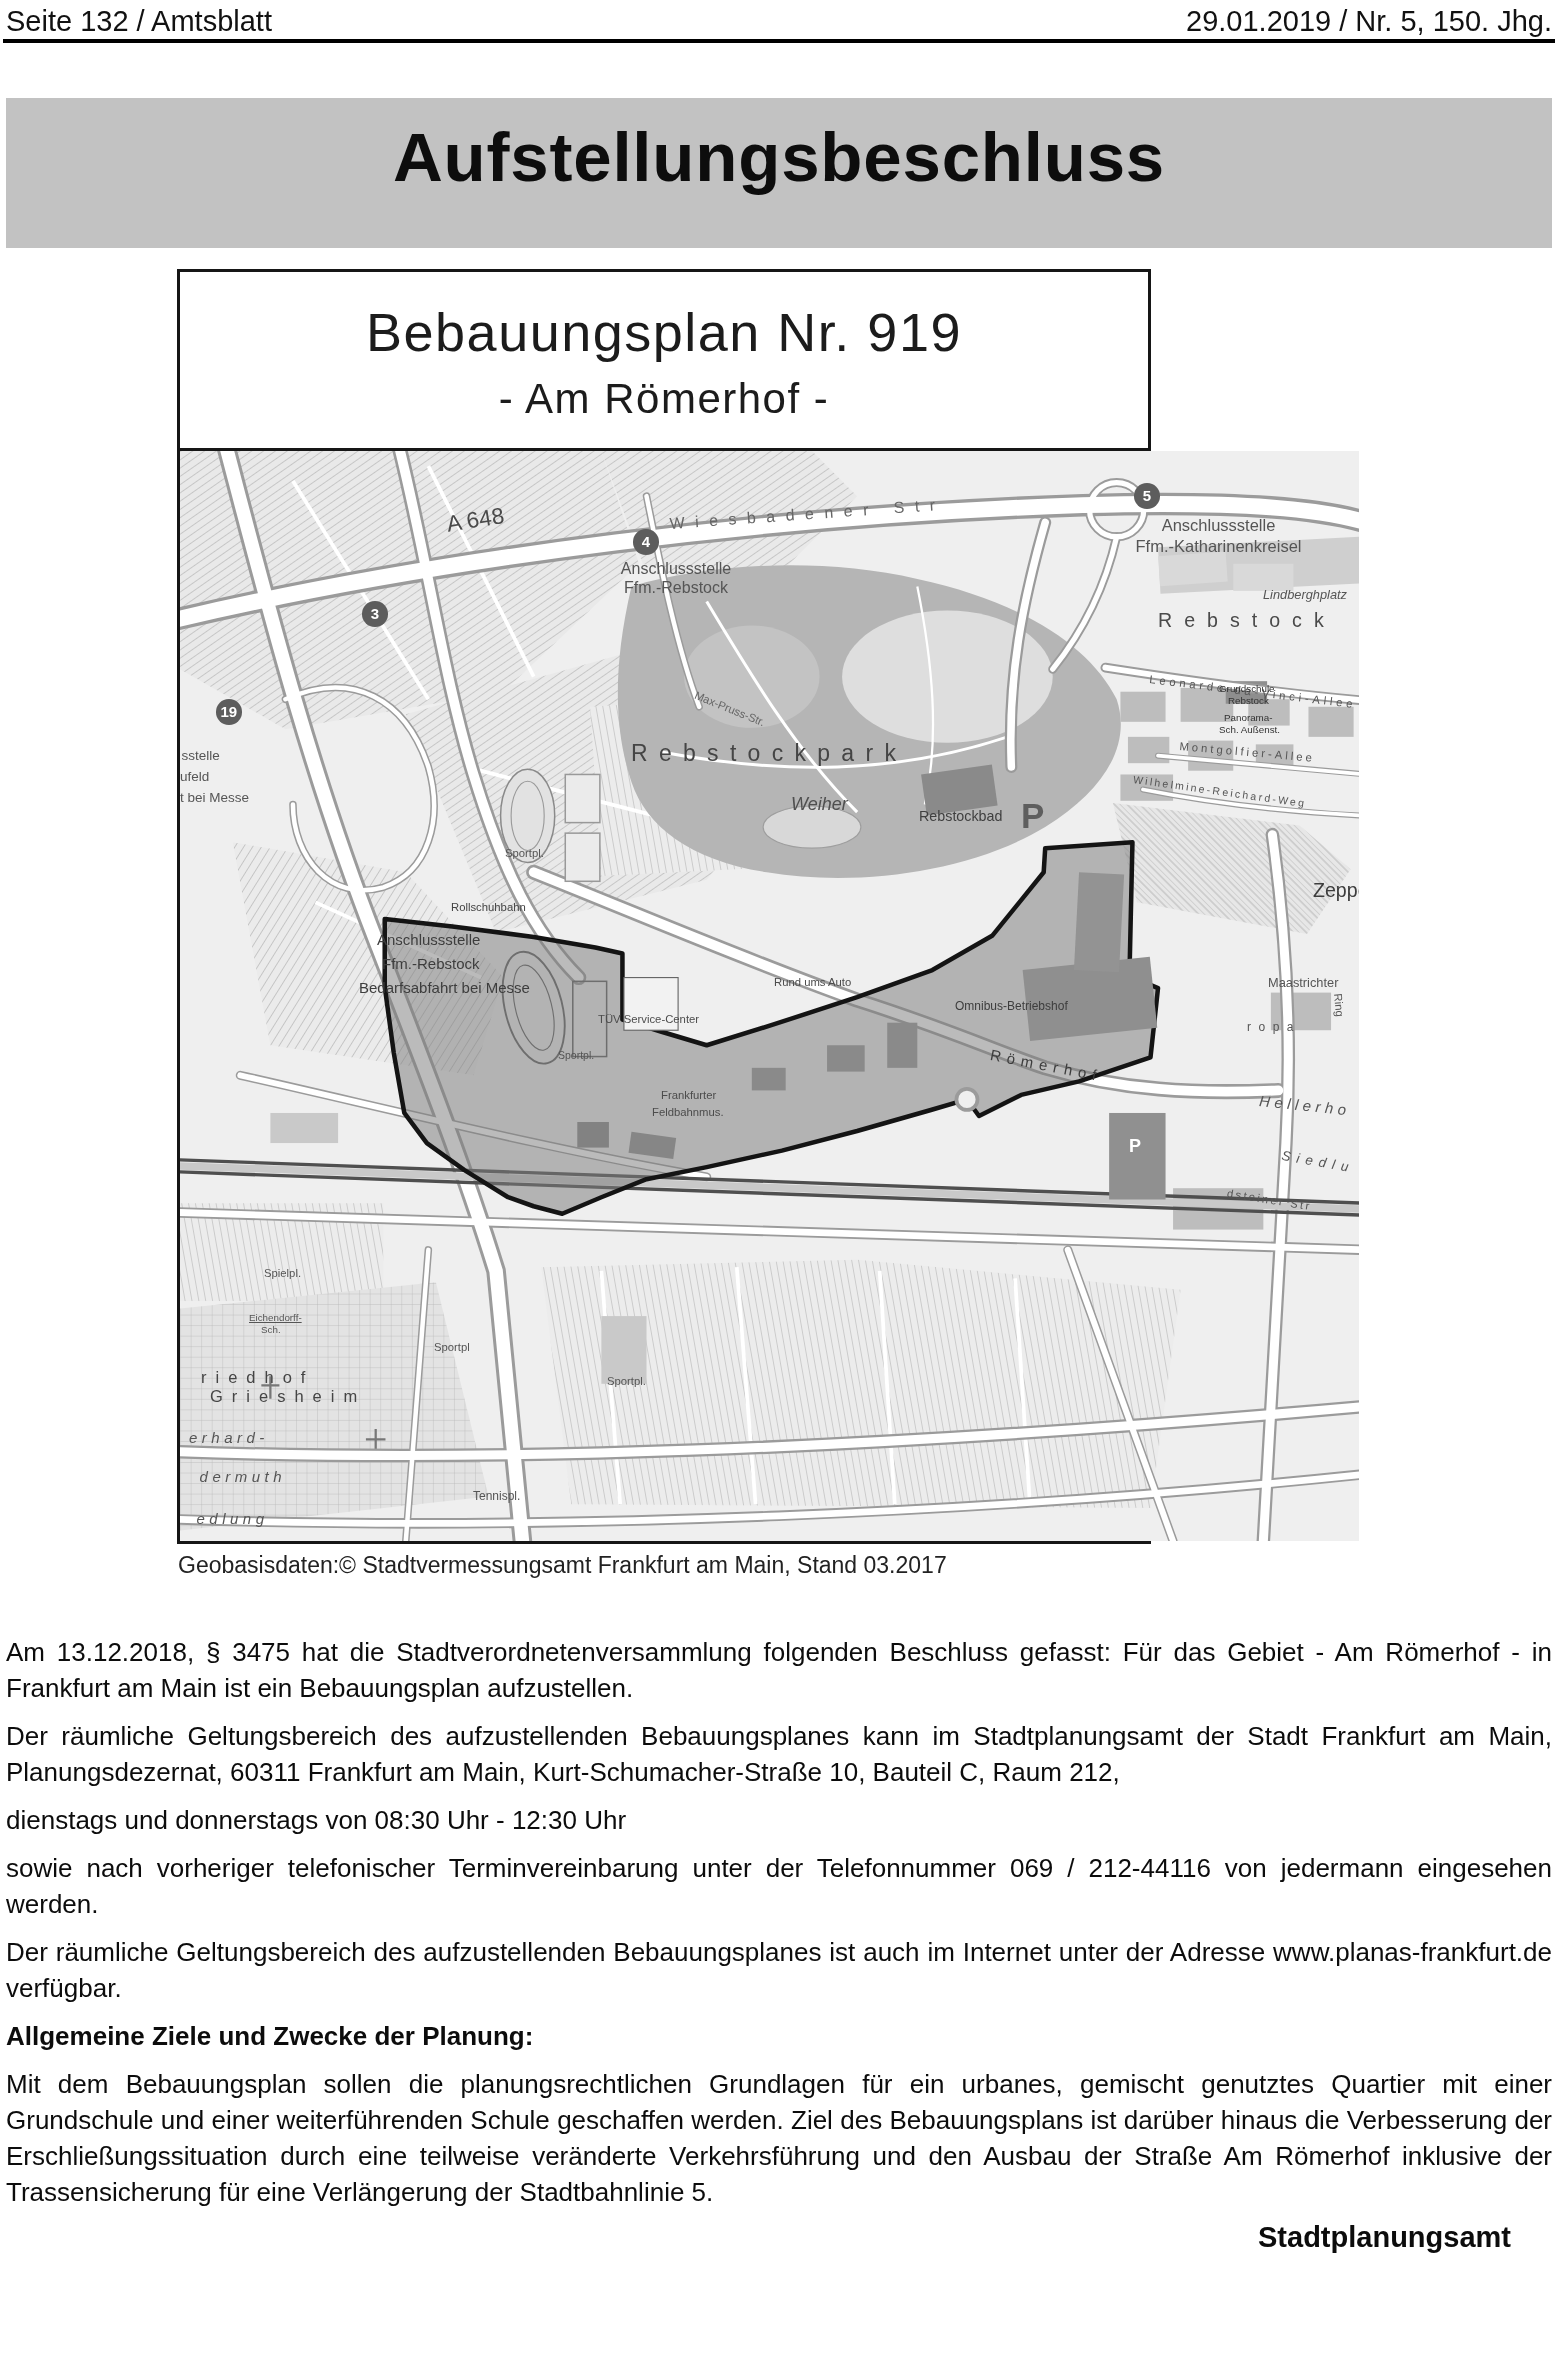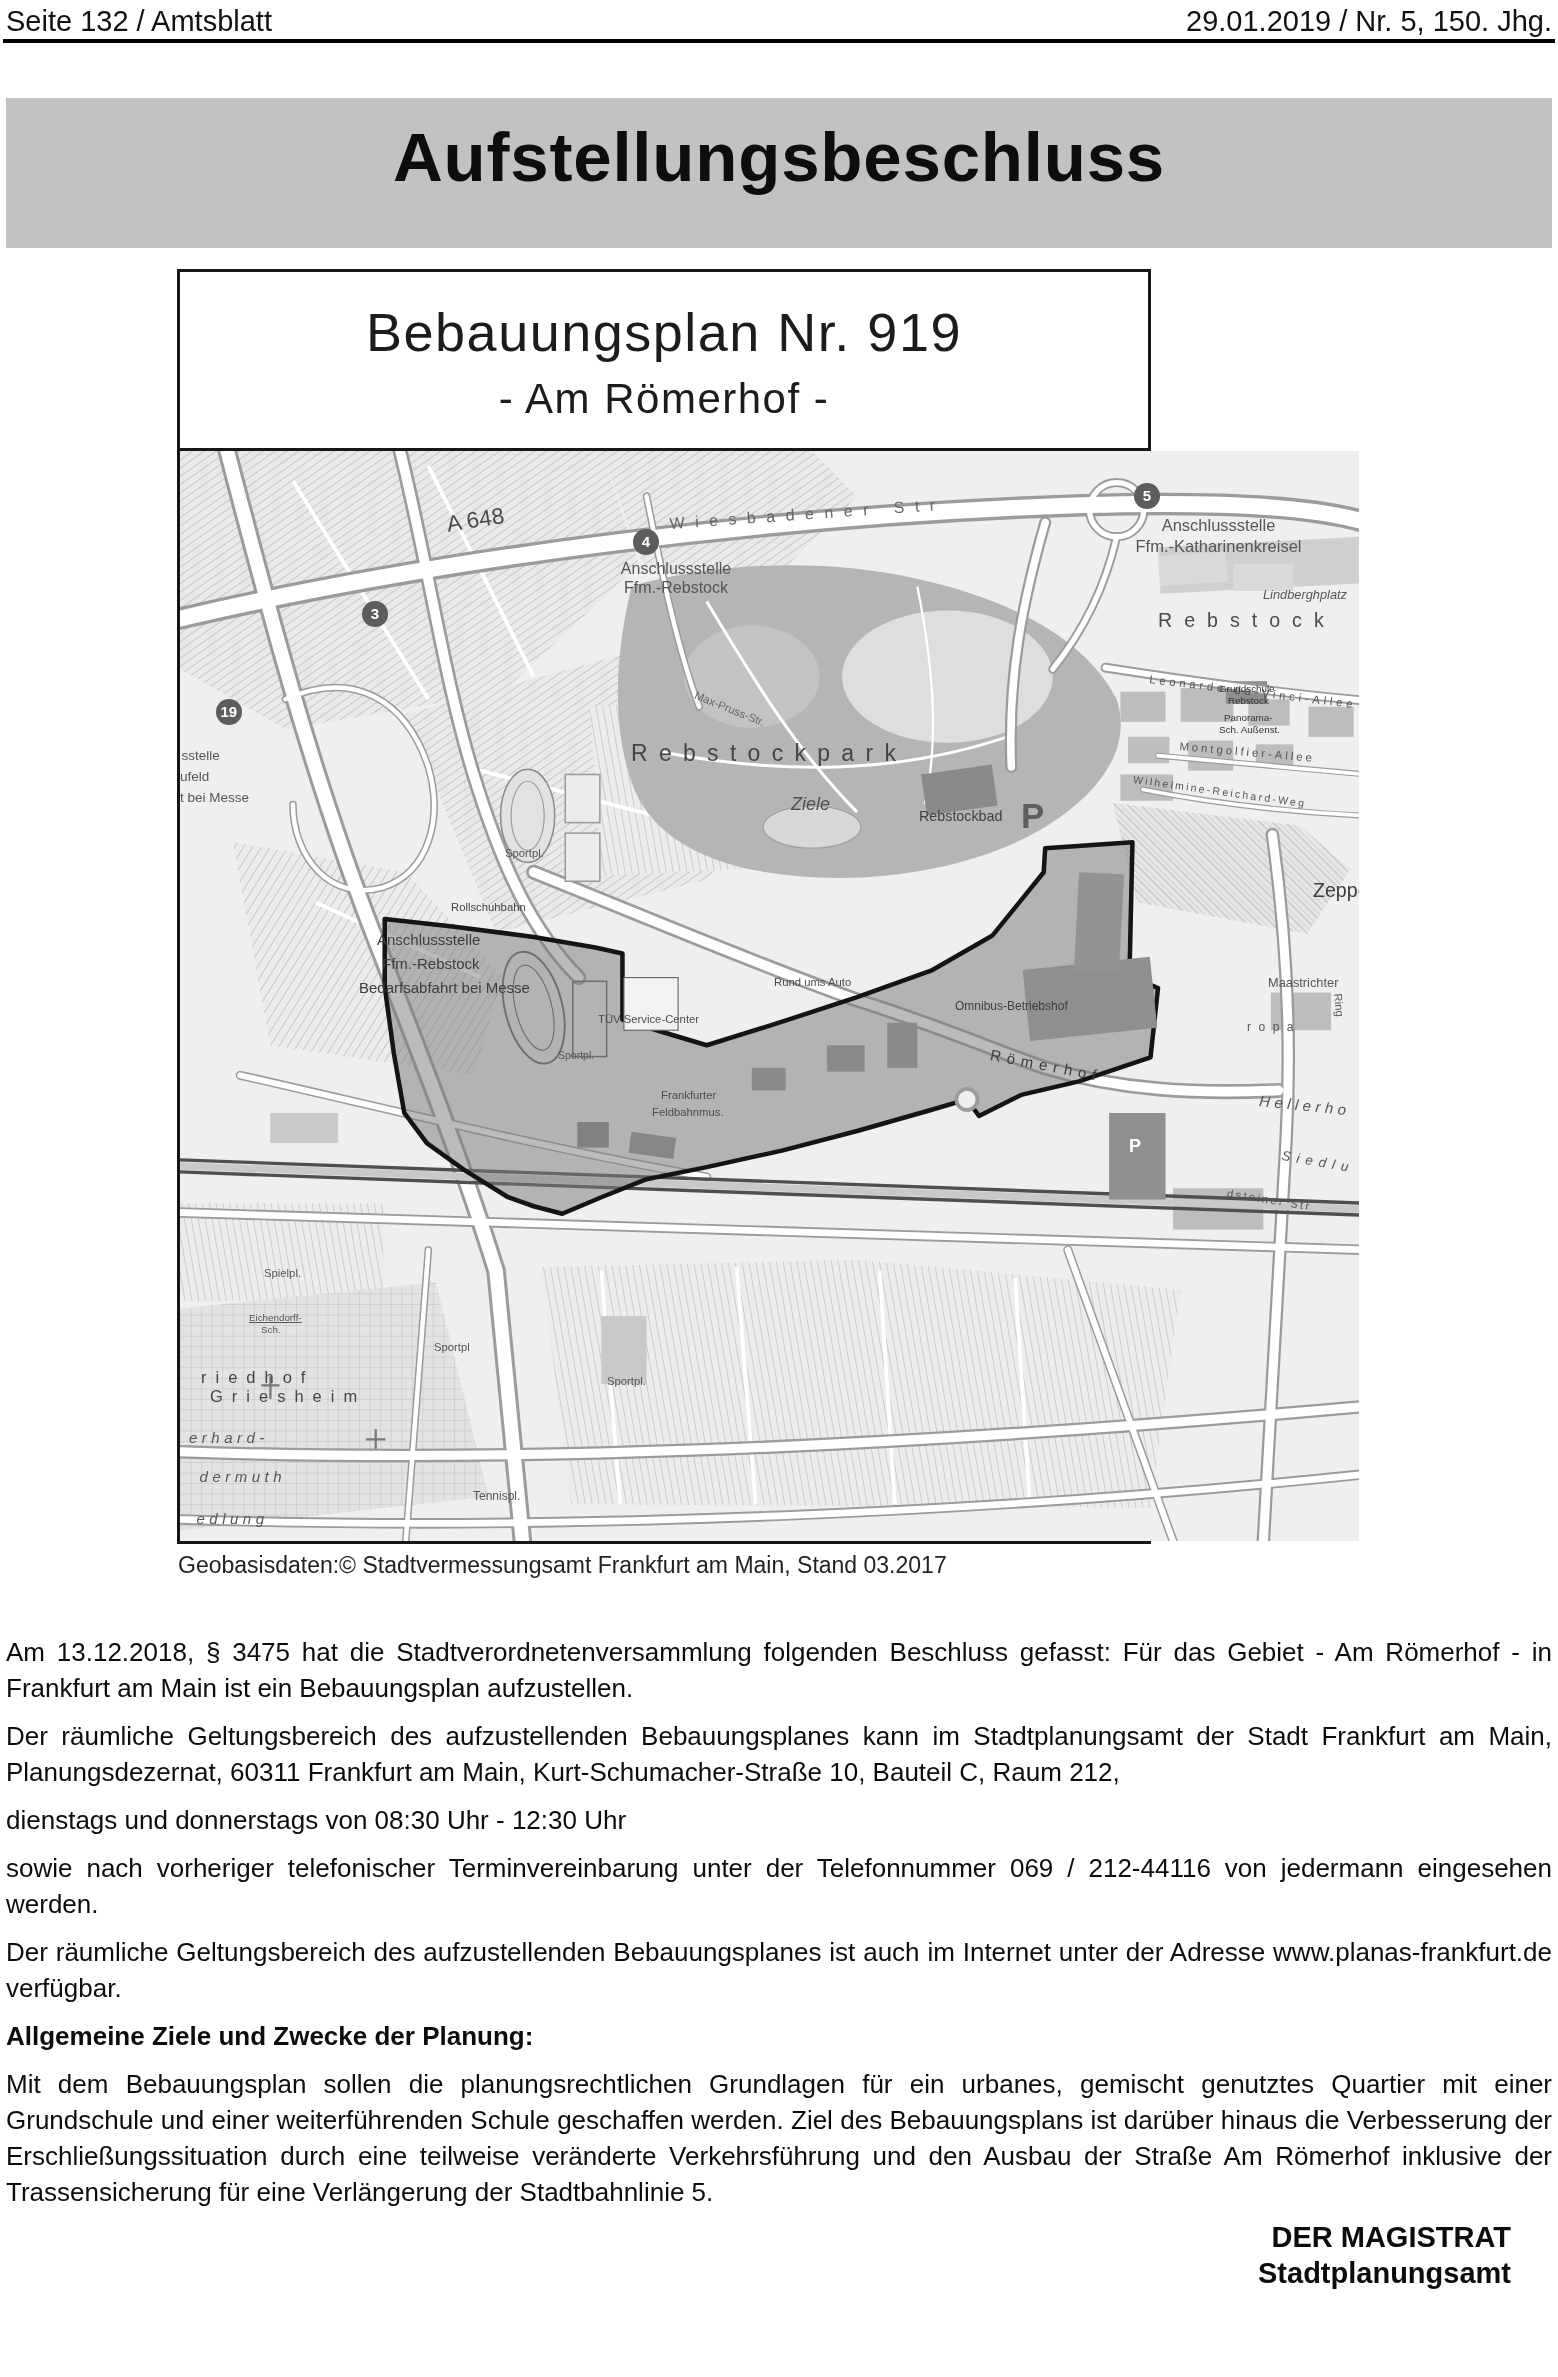--- a/index.html
+++ b/index.html
@@ -230,21 +230,21 @@
       <span class="ml" style="left:489px;top:65px;font-size:16px;letter-spacing:10.5px;transform:rotate(-4deg);color:#666;">Wiesbadener  Str</span>
       <span class="ml ctr" style="left:421px;top:110px;width:150px;font-size:16px;">Anschlussstelle</span>
       <span class="ml ctr" style="left:421px;top:129px;width:150px;font-size:16px;">Ffm.-Rebstock</span>
       <span class="ml ctr" style="left:933px;top:66px;width:211px;font-size:16.5px;">Anschlussstelle</span>
       <span class="ml ctr" style="left:933px;top:87px;width:211px;font-size:16.5px;">Ffm.-Katharinenkreisel</span>
       <span class="ml" style="left:978px;top:159px;font-size:19.6px;letter-spacing:12px;color:#4a4a4a;">Rebstock</span>
       <span class="ml it" style="left:1083px;top:137px;font-size:12.8px;">Lindberghplatz</span>
       <span class="ml" style="left:970px;top:223px;font-size:11.3px;letter-spacing:3.8px;transform:rotate(7deg);">Leonardo-da-Vinci-Allee</span>
       <span class="ml" style="left:451px;top:290px;font-size:23px;letter-spacing:11.3px;color:#454545;">Rebstockpark</span>
       <span class="ml" style="left:517px;top:239px;font-size:11.3px;transform:rotate(22deg);color:#666;">Max-Pruss-Str.</span>
-      <span class="ml it" style="left:611px;top:344px;font-size:18px;color:#4f4f4f;">Ziele</span>
+      <span class="ml it" style="left:611px;top:344px;font-size:18px;color:#4f4f4f;">Weiher</span>
       <span class="ml" style="left:739px;top:358px;font-size:14.3px;color:#3f3f3f;">Rebstockbad</span>
       <span class="ml" style="left:841px;top:347px;font-size:35px;font-weight:bold;color:#5e5e5e;">P</span>
       <span class="ml" style="left:949px;top:686px;font-size:18px;font-weight:bold;color:#ffffff;">P</span>
       <span class="ml" style="left:1000px;top:290px;font-size:11.3px;letter-spacing:3px;transform:rotate(5deg);">Montgolfier-Allee</span>
       <span class="ml" style="left:954px;top:323px;font-size:10.5px;letter-spacing:2.3px;transform:rotate(8deg);">Wilhelmine-Reichard-Weg</span>
       <span class="ml" style="left:1039px;top:233px;font-size:9.8px;color:#333;">Grundschule</span>
       <span class="ml" style="left:1048px;top:245px;font-size:9.8px;color:#333;">Rebstock</span>
       <span class="ml" style="left:1044px;top:262px;font-size:9.8px;color:#333;">Panorama-</span>
       <span class="ml" style="left:1039px;top:274px;font-size:9.8px;color:#333;">Sch. Außenst.</span>
       <span class="ml" style="left:325px;top:397px;font-size:11.3px;">Sportpl.</span>
@@ -292,19 +292,18 @@
 
   <div class="bodytext">
     <p>Am 13.12.2018, § 3475 hat die Stadtverordnetenversammlung folgenden Beschluss gefasst: Für das Gebiet - Am Römerhof - in Frankfurt am Main ist ein Bebauungsplan aufzustellen.</p>
     <p>Der räumliche Geltungsbereich des aufzustellenden Bebauungsplanes kann im Stadtplanungsamt der Stadt Frankfurt am Main, Planungsdezernat, 60311 Frankfurt am Main, Kurt-Schumacher-Straße 10, Bauteil C, Raum 212,</p>
     <p>dienstags und donnerstags von 08:30 Uhr - 12:30 Uhr</p>
     <p>sowie nach vorheriger telefonischer Terminvereinbarung unter der Telefonnummer 069 / 212-44116 von jedermann eingesehen werden.</p>
     <p>Der räumliche Geltungsbereich des aufzustellenden Bebauungsplanes ist auch im Internet unter der Adresse www.planas-frankfurt.de verfügbar.</p>
     <p class="b-heading">Allgemeine Ziele und Zwecke der Planung:</p>
     <p class="last">Mit dem Bebauungsplan sollen die planungsrechtlichen Grundlagen für ein urbanes, gemischt genutztes Quartier mit einer Grundschule und einer weiterführenden Schule geschaffen werden. Ziel des Bebauungsplans ist darüber hinaus die Verbesserung der Erschließungssituation durch eine teilweise veränderte Verkehrsführung und den Ausbau der Straße Am Römerhof inklusive der Trassensicherung für eine Verlängerung der Stadtbahnlinie 5.</p>
     <div class="signature">
-      <div>DER MAGISTRAT</div>
       <div>Stadtplanungsamt</div>
     </div>
   </div>
 
 </div>
 
 
 </body></html>

